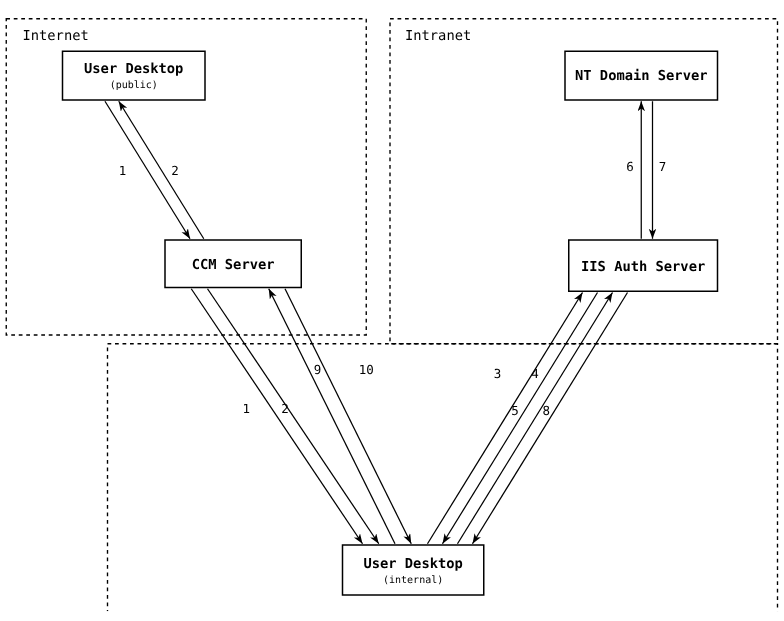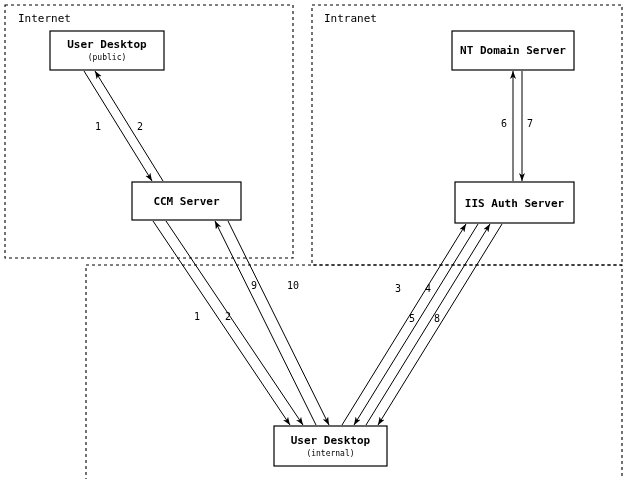--- a/index.html
+++ b/index.html
@@ -7,20 +7,21 @@
     padding: 0;
     background: #ffffff;
   }
   #diagram-root {
     position: relative;
     width: 627px;
     height: 479px;
     background: #ffffff;
     font-family: "DejaVu Sans Mono", "Liberation Mono", monospace;
     overflow: hidden;
+    margin-top: 10px;
   }
   svg#diagram-svg {
     position: absolute;
     left: 0;
     top: 0;
     width: 627px;
     height: 497px;
   }
   .zone-label {
     font-family: "DejaVu Sans Mono", "Liberation Mono", monospace;

